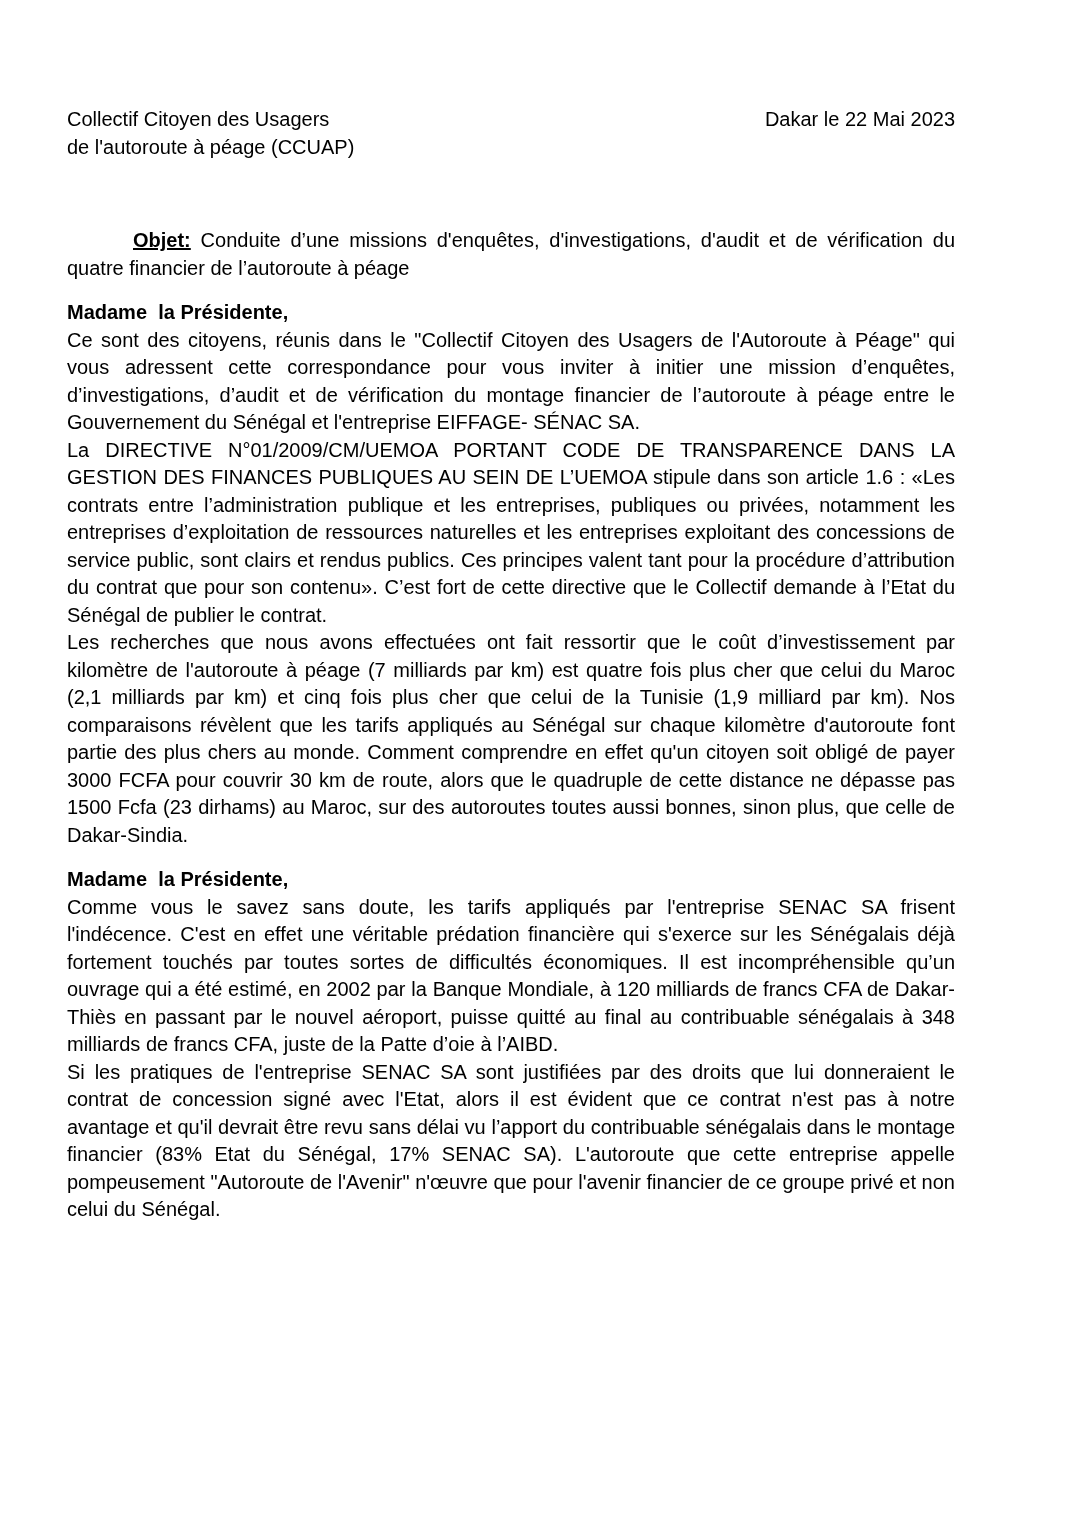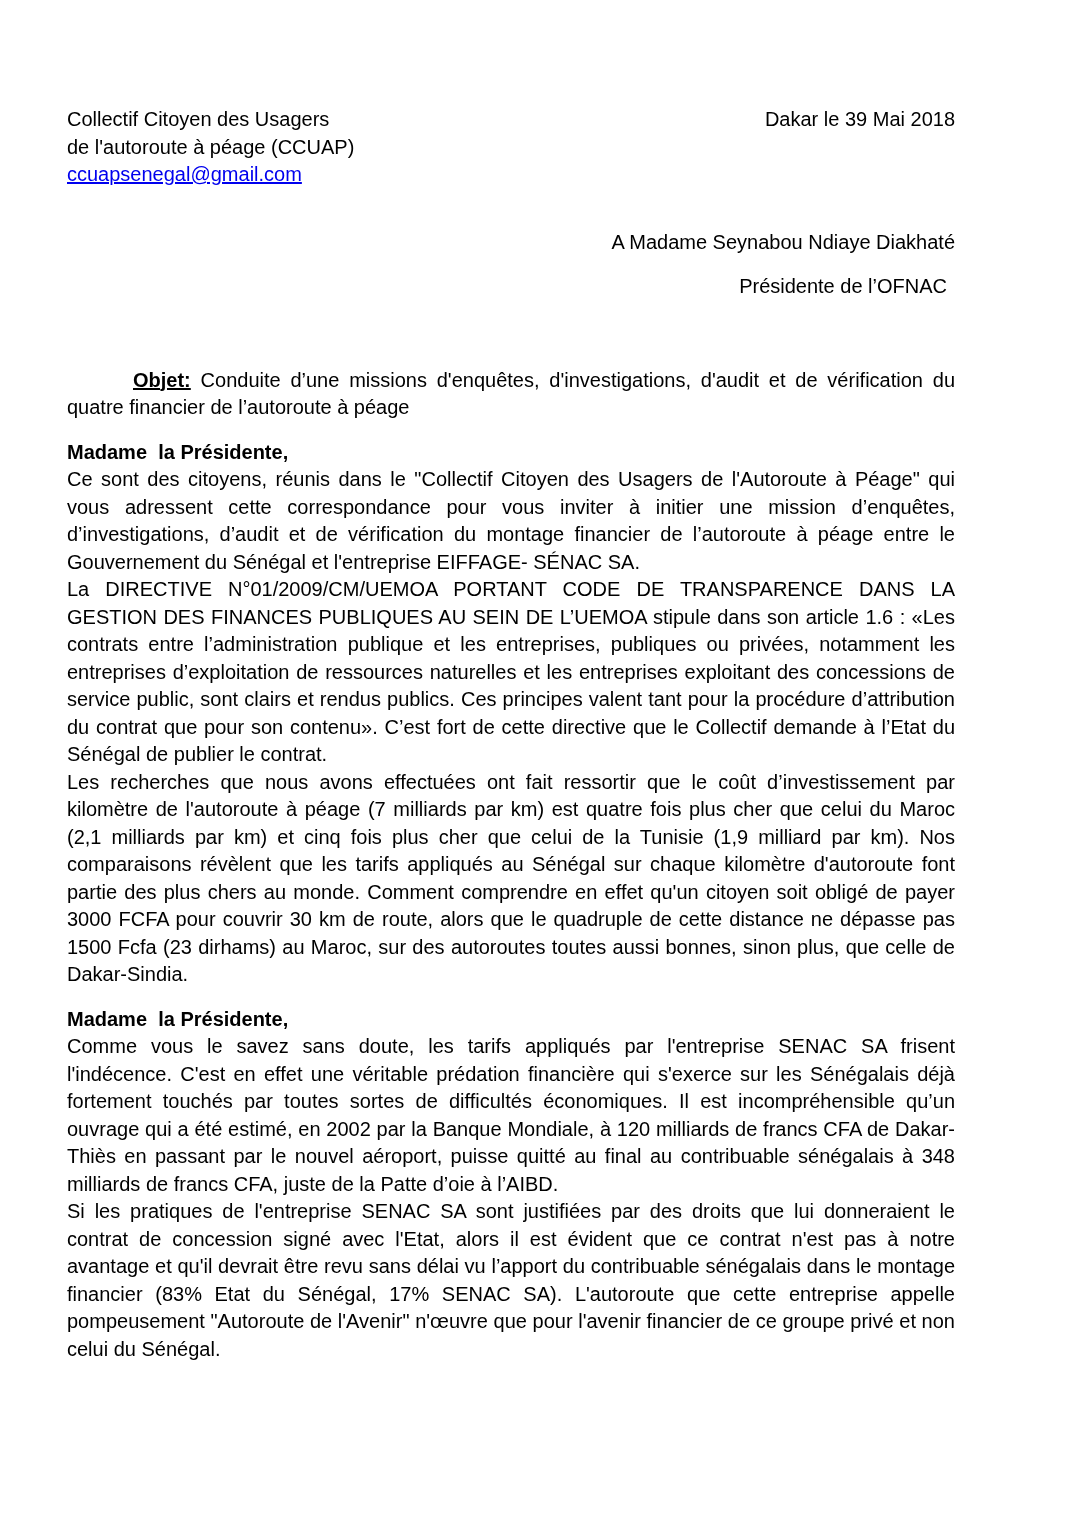--- a/index.html
+++ b/index.html
@@ -60,29 +60,24 @@
 </style>
 </head>
 <body>
 
 <div class="page">
 
   <div class="header-row">
     <div class="sender">
       <div>Collectif Citoyen des Usagers</div>
       <div>de l'autoroute à péage (CCUAP)</div>
-      <a class="email-link">ccuapsenegal@gmail.com</a>
     </div>
-    <div class="date">Dakar le 39 Mai 2018</div>
+    <div class="date">Dakar le 22 Mai 2023</div>
   </div>
 
-  <div class="recipient">
-    <div class="recipient-line1">A Madame Seynabou Ndiaye Diakhaté</div>
-    <div class="recipient-line2">Présidente de l’OFNAC</div>
-  </div>
 
   <p class="subject"><span class="subject-label">Objet:</span><span> Conduite d’une missions d'enquêtes, d'investigations, d'audit et de vérification du quatre financier de l’autoroute à péage</span></p>
 
   <p class="salutation">Madame  la Présidente,</p>
 
   <p class="body-par">Ce sont des citoyens, réunis dans le "Collectif Citoyen des Usagers de l'Autoroute à Péage" qui vous adressent cette correspondance pour vous inviter à initier une mission d’enquêtes, d’investigations, d’audit et de vérification du montage financier de l’autoroute à péage entre le Gouvernement du Sénégal et l'entreprise EIFFAGE- SÉNAC SA.</p>
 
   <p class="body-par">La DIRECTIVE N°01/2009/CM/UEMOA PORTANT CODE DE TRANSPARENCE DANS LA GESTION DES FINANCES PUBLIQUES AU SEIN DE L’UEMOA stipule dans son article 1.6 : «Les contrats entre l’administration publique et les entreprises, publiques ou privées, notamment les entreprises d’exploitation de ressources naturelles et les entreprises exploitant des concessions de service public, sont clairs et rendus publics. Ces principes valent tant pour la procédure d’attribution du contrat que pour son contenu». C’est fort de cette directive que le Collectif demande à l’Etat du Sénégal de publier le contrat.</p>
 
   <p class="body-par">Les recherches que nous avons effectuées ont fait ressortir que le coût d’investissement par kilomètre de l'autoroute à péage (7 milliards par km) est quatre fois plus cher que celui du Maroc (2,1 milliards par km) et cinq fois plus cher que celui de la Tunisie (1,9 milliard par km). Nos comparaisons révèlent que les tarifs appliqués au Sénégal sur chaque kilomètre d'autoroute font partie des plus chers au monde. Comment comprendre en effet qu'un citoyen soit obligé de payer 3000 FCFA pour couvrir 30 km de route, alors que le quadruple de cette distance ne dépasse pas 1500 Fcfa (23 dirhams) au Maroc, sur des autoroutes toutes aussi bonnes, sinon plus, que celle de Dakar-Sindia.</p>

